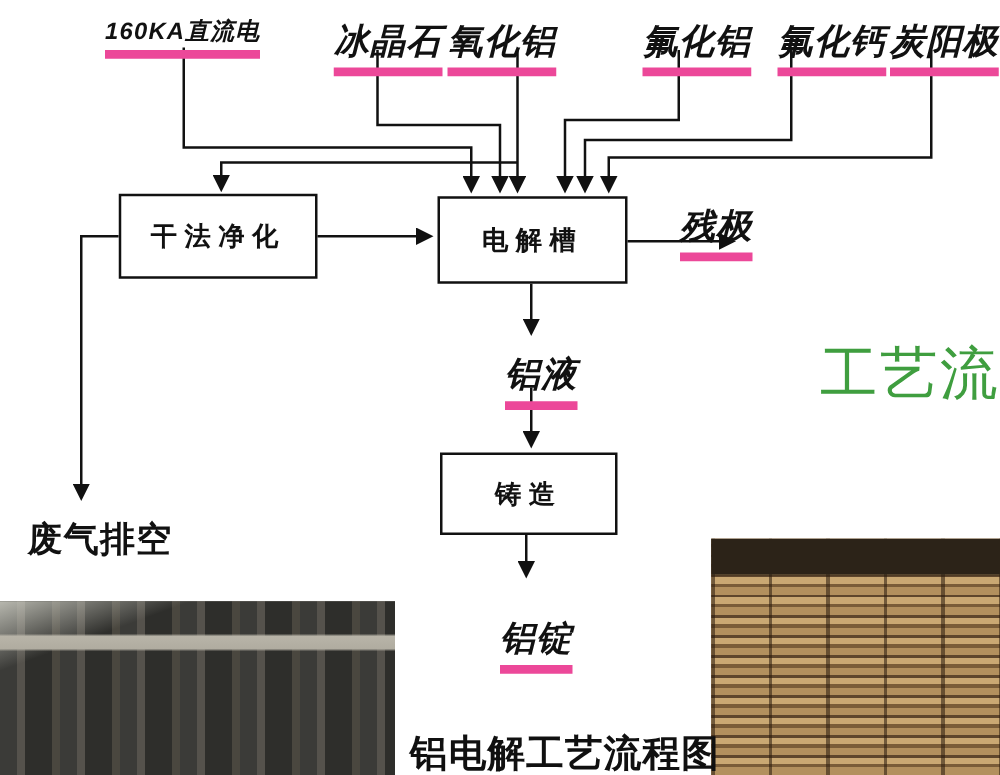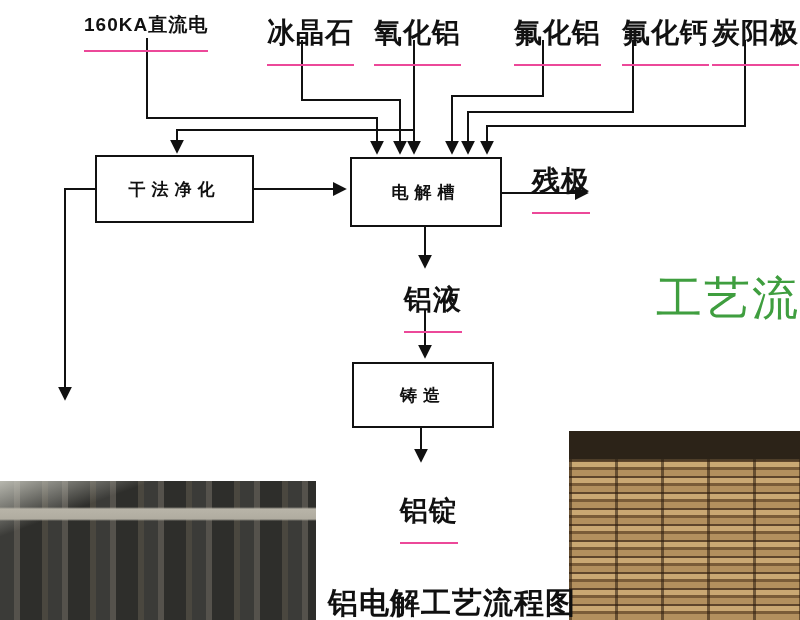--- a/index.html
+++ b/index.html
@@ -5,25 +5,25 @@
   html,body { margin:0; padding:0; background:#ffffff; }
   .stage {
     position:relative; width:800px; height:620px; background:#ffffff;
     overflow:hidden; font-family:"Liberation Sans", sans-serif; color:#111;
   }
   .wires { position:absolute; left:0; top:0; pointer-events:none; }
   .lbl {
     position:absolute; font-size:28px; font-weight:700; color:#111;
     white-space:nowrap; letter-spacing:1px;
   }
-  .u { border-bottom:2px solid #ec4899; padding-bottom:12px; }
+  .u { border-bottom:7px solid #ec4899; padding-bottom:2px;font-style:italic; }
   .pbox {
     position:absolute; border:2px solid #111; background:#fff;
     display:flex; align-items:center; justify-content:center;
-    font-size:17px; font-weight:700; letter-spacing:6px; color:#111;
+    font-size:21px; font-weight:700; letter-spacing:6px; color:#111;
   }
   .small-note { font-size:21px; font-weight:700; }
   .green-title {
     position:absolute; left:656px; top:268px; font-size:46px;
     color:#3f9e3f; font-weight:400; white-space:nowrap;
     font-family:"Liberation Serif", serif; letter-spacing:2px;
   }
   .caption {
     position:absolute; left:328px; top:583px; font-size:30px; font-weight:700;
     color:#101010; white-space:nowrap; letter-spacing:1px;
@@ -66,38 +66,39 @@
     <polyline points="250,189 344,189" fill="none" stroke="#111" stroke-width="2" marker-end="url(#arr)"></polyline>
     <polyline points="498,193 586,193" fill="none" stroke="#111" stroke-width="2" marker-end="url(#arr)"></polyline>
     <polyline points="425,223 425,266" fill="none" stroke="#111" stroke-width="2" marker-end="url(#arr)"></polyline>
     <polyline points="425,310 425,356" fill="none" stroke="#111" stroke-width="2" marker-end="url(#arr)"></polyline>
     <polyline points="421,424 421,460" fill="none" stroke="#111" stroke-width="2" marker-end="url(#arr)"></polyline>
     <polyline points="95,189 65,189 65,398" fill="none" stroke="#111" stroke-width="2" marker-end="url(#arr)"></polyline>
   </svg>
 
   <div class="lbl u" style="left:84px; top:12px; font-size:19px;">160KA直流电</div>
   <div class="lbl u" style="left:267px; top:14px;">冰晶石</div>
-  <div class="lbl u" style="left:374px; top:14px;">氧化铝</div>
+  <div class="lbl u" style="left:358px; top:14px;">氧化铝</div>
   <div class="lbl u" style="left:514px; top:14px;">氟化铝</div>
   <div class="lbl u" style="left:622px; top:14px;">氟化钙</div>
   <div class="lbl u" style="left:712px; top:14px;">炭阳极</div>
 
   <div class="pbox" style="left:95px; top:155px; width:155px; height:64px;">
     <span>干法净化</span>
   </div>
   <div class="pbox" style="left:350px; top:157px; width:148px; height:66px;">
     <span>电解槽</span>
   </div>
   <div class="pbox" style="left:352px; top:362px; width:138px; height:62px;">
     <span>铸造</span>
   </div>
 
-  <div class="lbl u" style="left:532px; top:162px;">残极</div>
+  <div class="lbl u" style="left:544px; top:162px;">残极</div>
   <div class="lbl u" style="left:404px; top:281px;">铝液</div>
   <div class="lbl u" style="left:400px; top:492px;">铝锭</div>
+  <div class="lbl" style="left:22px; top:413px;">废气排空</div>
 
   <div class="green-title">工艺流程</div>
 
   <div class="photo-left"></div>
   <div class="photo-right"></div>
 
   <div class="caption">铝电解工艺流程图</div>
 
 </div>
 

